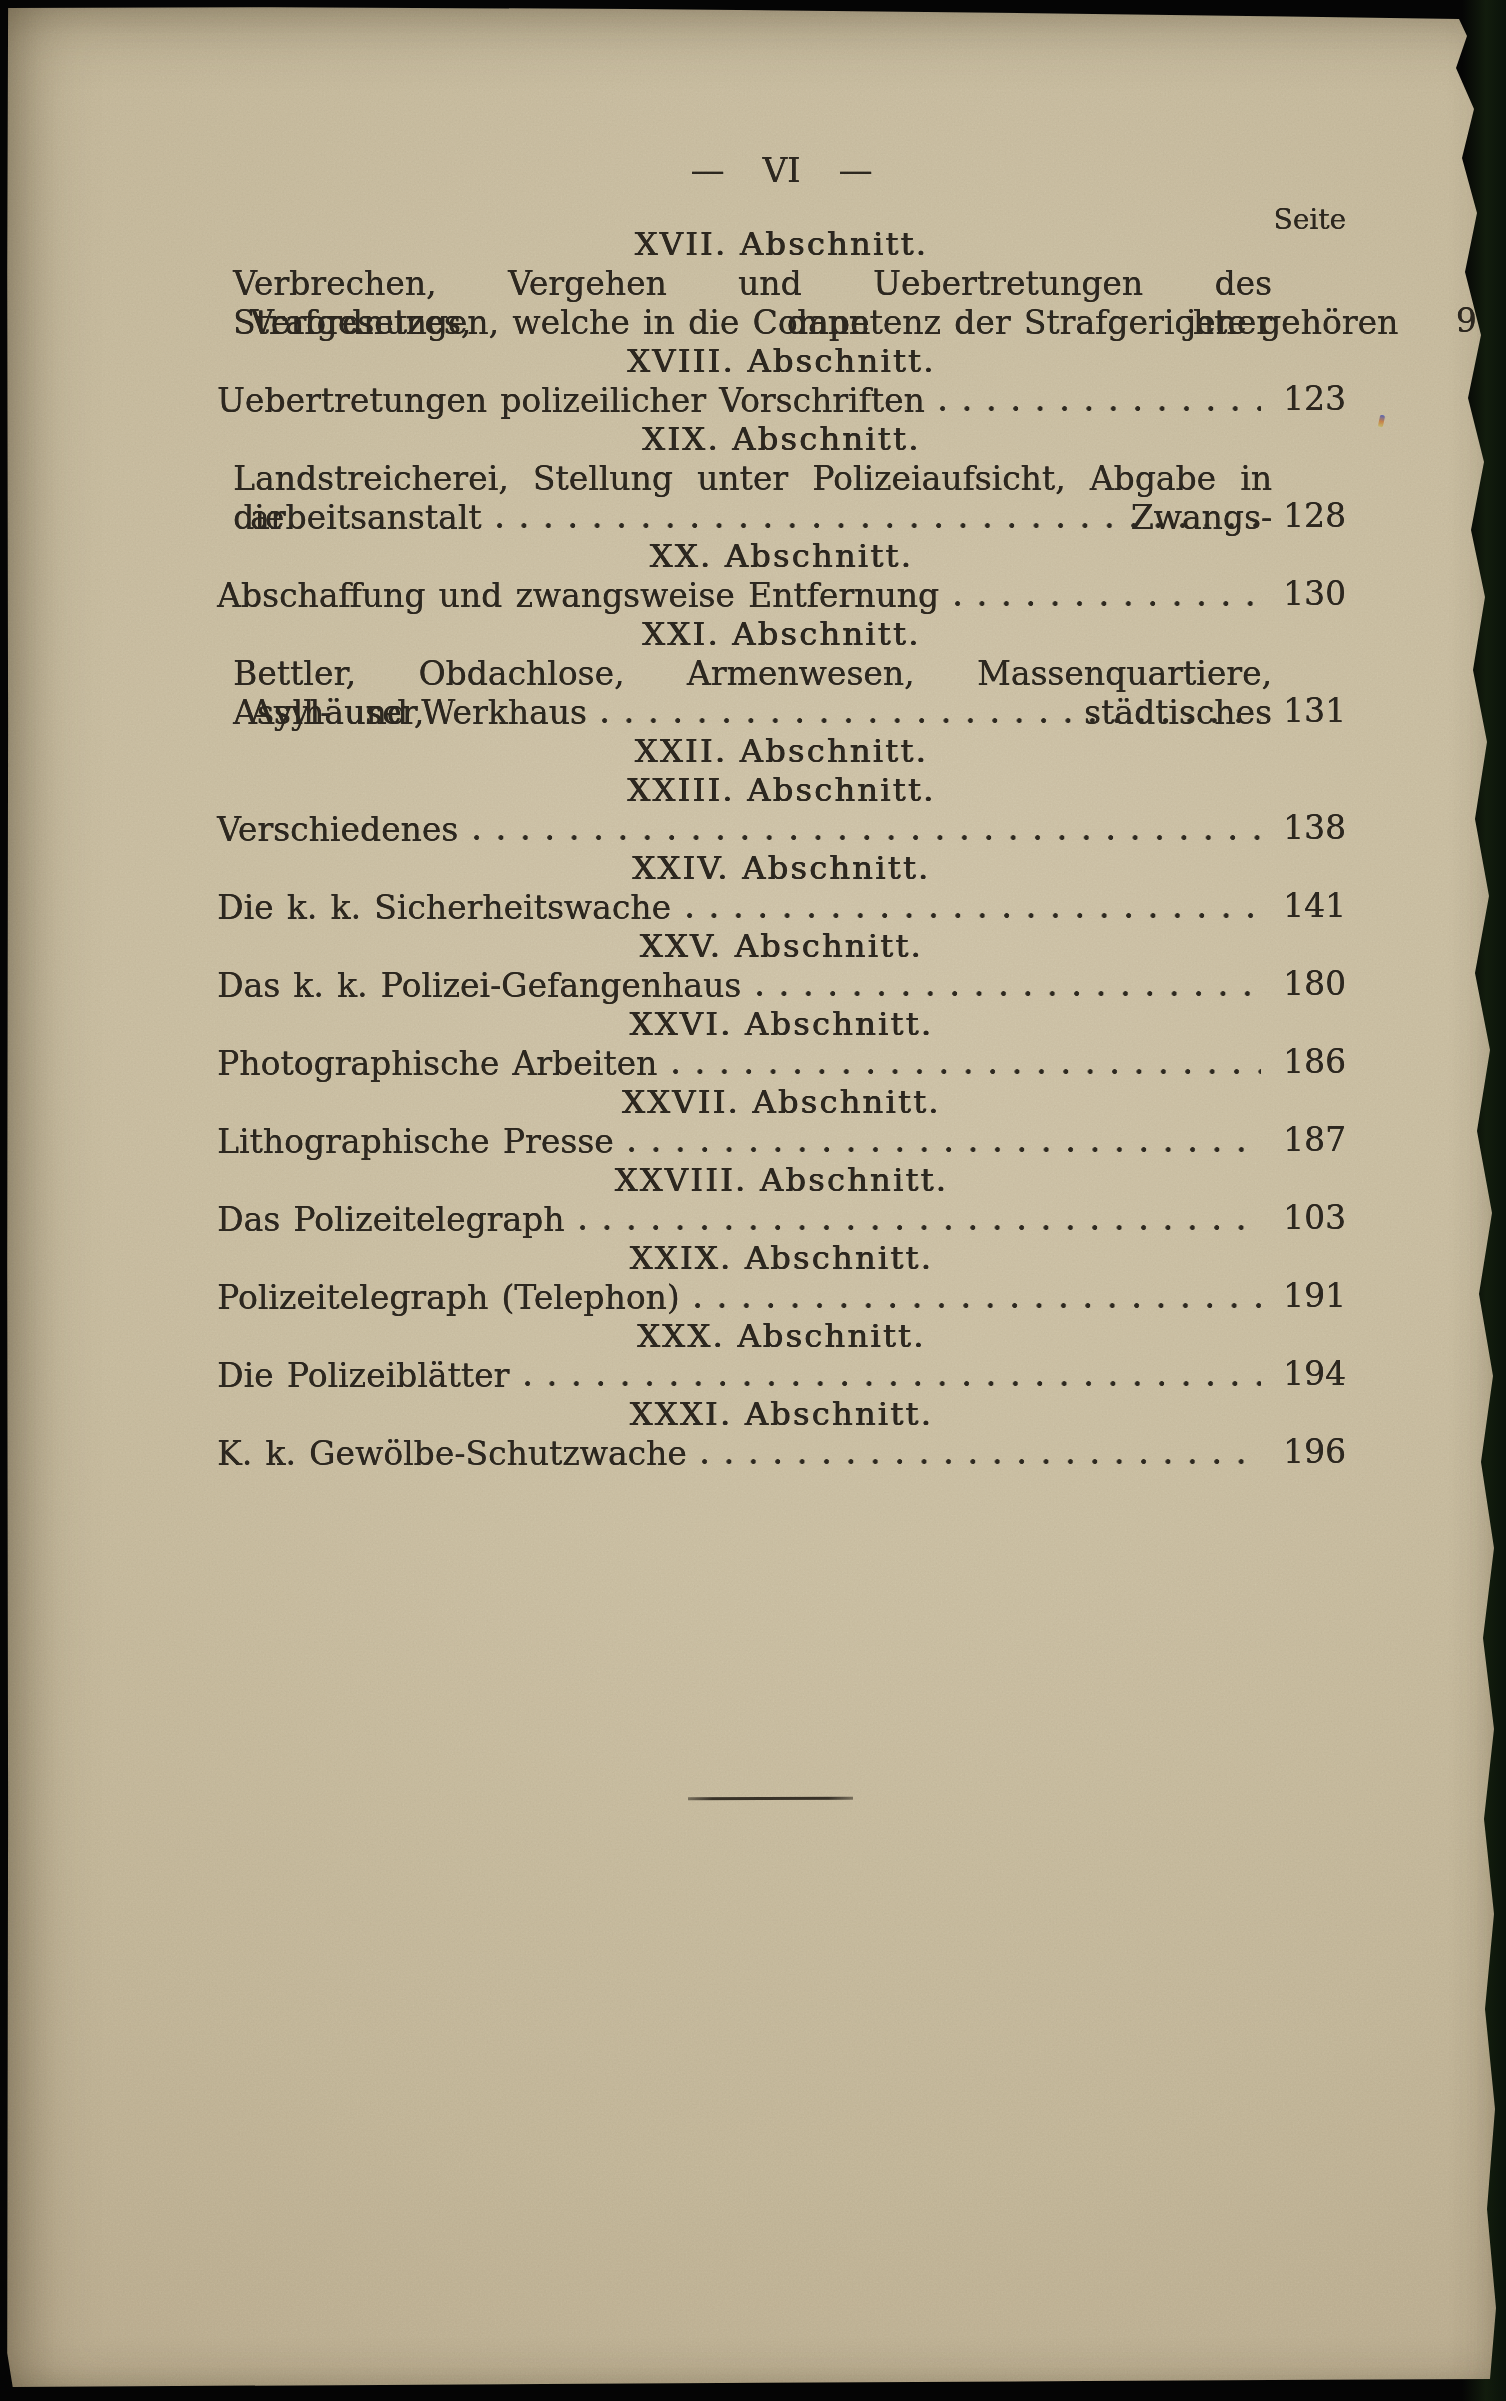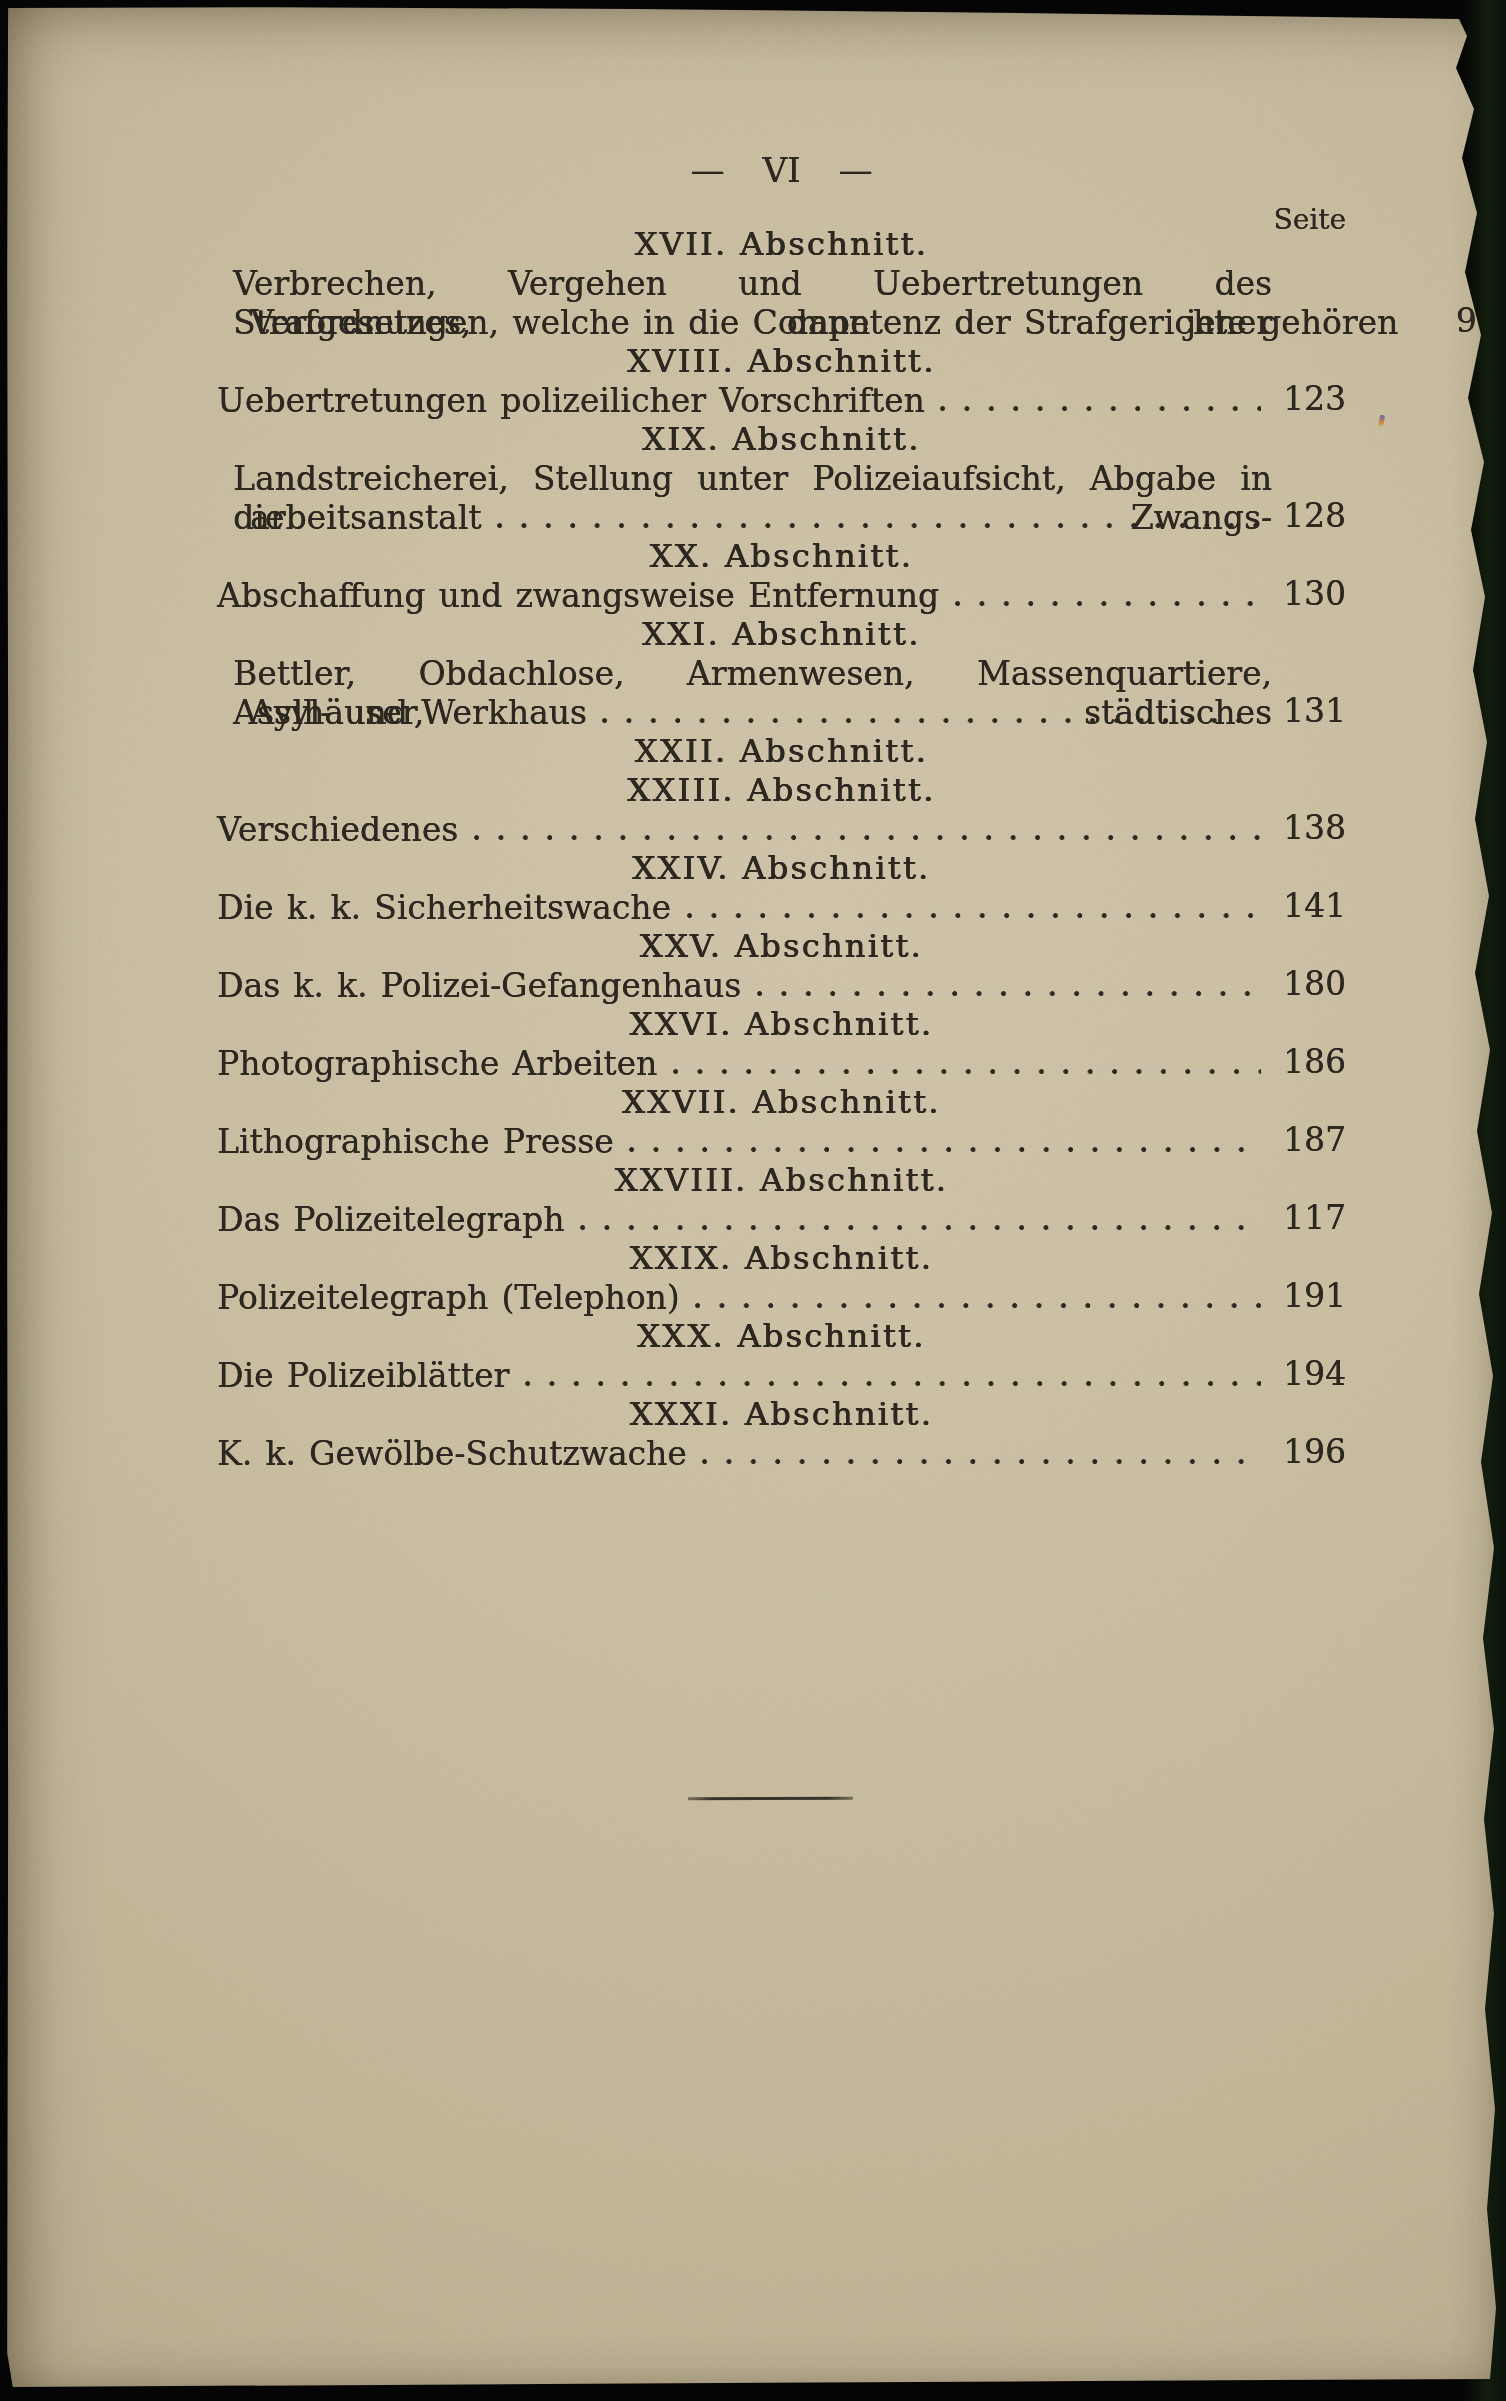--- a/index.html
+++ b/index.html
@@ -156,21 +156,21 @@
       <div class="row">
         <span class="t">Lithographische Presse</span>
         <span class="dots"></span>
         <span class="pagenum">187</span>
       </div>
 
       <div class="heading">XXVIII. Abschnitt.</div>
       <div class="row">
         <span class="t">Das Polizeitelegraph</span>
         <span class="dots"></span>
-        <span class="pagenum">117</span>
+        <span class="pagenum">103</span>
       </div>
 
       <div class="heading">XXIX. Abschnitt.</div>
       <div class="row">
         <span class="t">Polizeitelegraph (Telephon)</span>
         <span class="dots"></span>
         <span class="pagenum">191</span>
       </div>
 
       <div class="heading">XXX. Abschnitt.</div>

